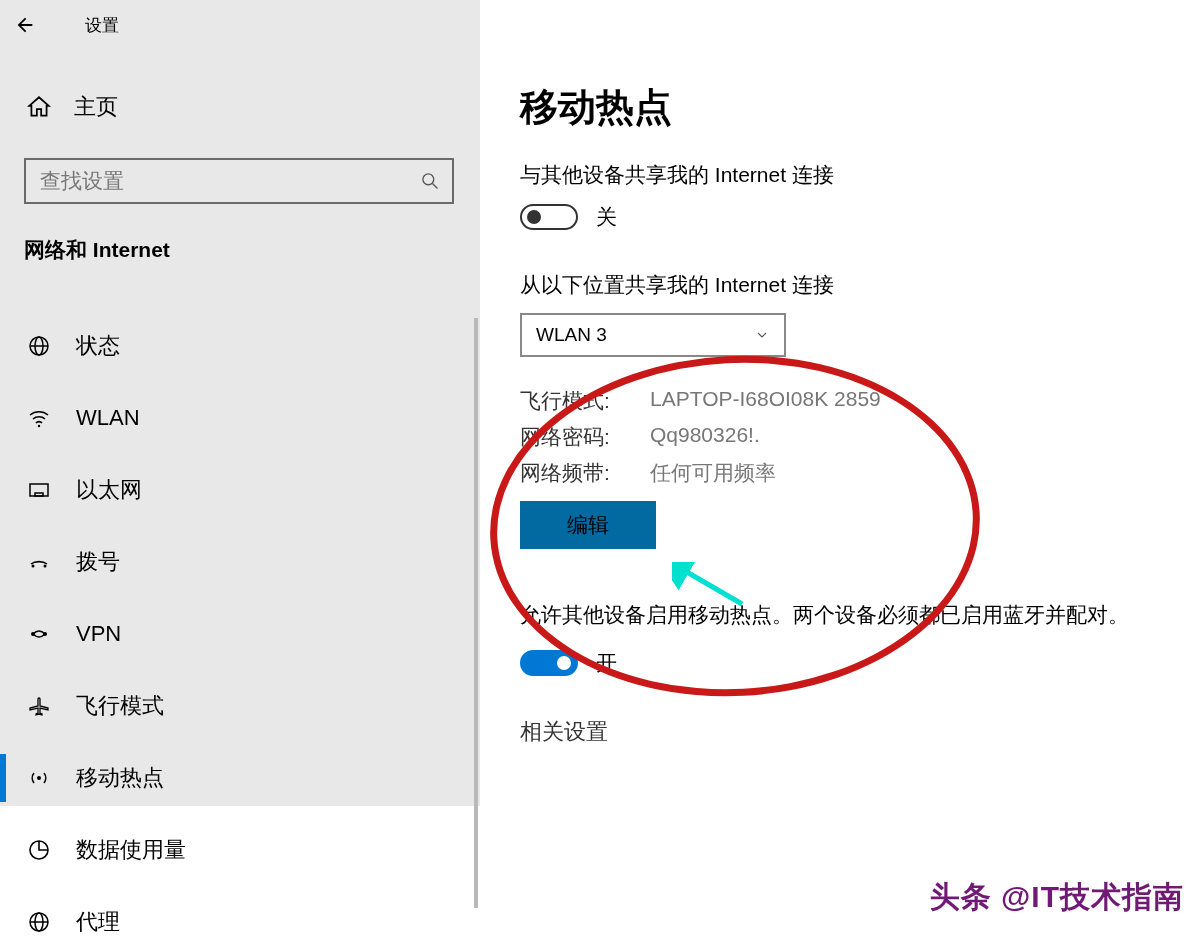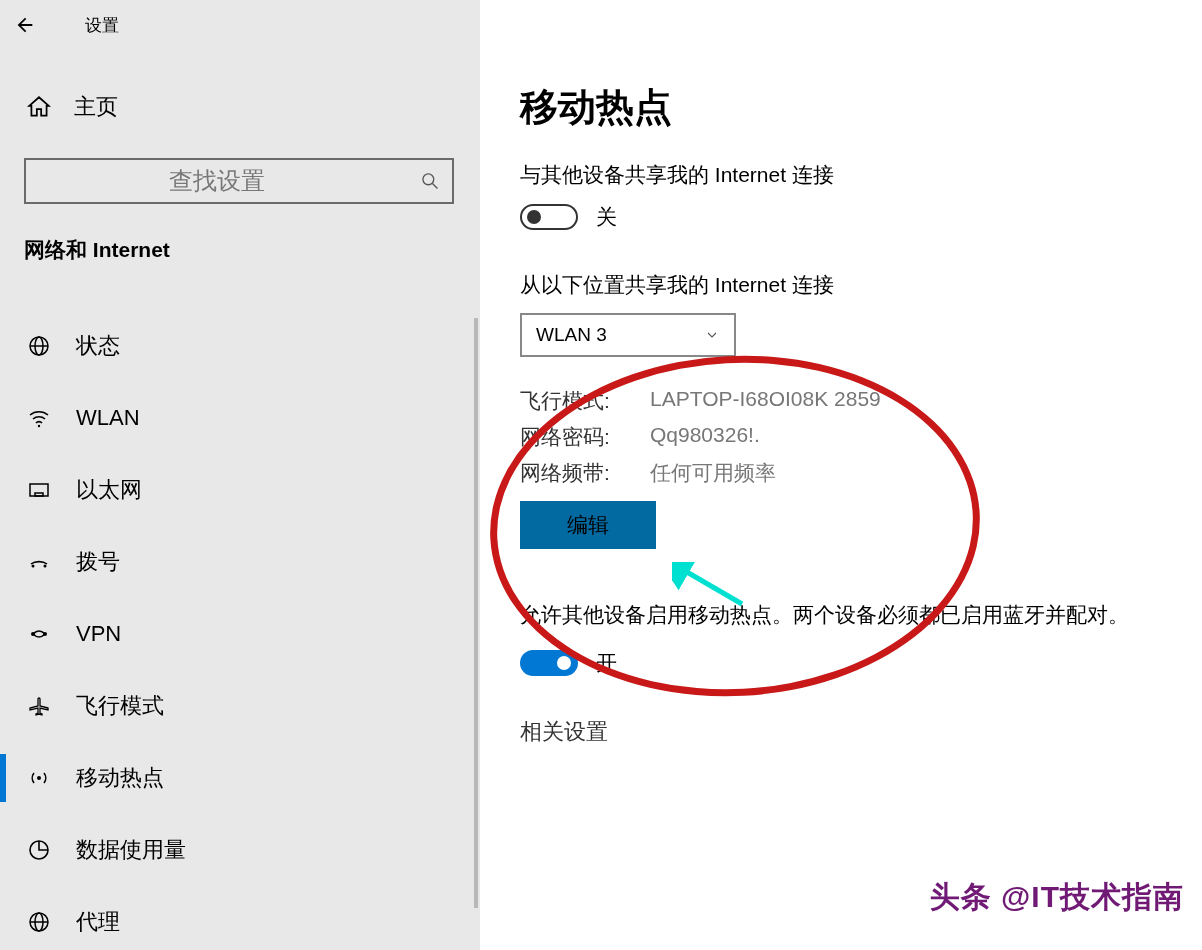--- a/index.html
+++ b/index.html
@@ -2,21 +2,21 @@
 <html><head>
 <meta charset="utf-8">
 <style>
 * { margin: 0; padding: 0; box-sizing: border-box; }
 body {
   width: 1202px; height: 950px;
   font-family: "Microsoft YaHei", "Segoe UI", sans-serif;
   background: #fff; overflow: hidden; position: relative;
 }
 .sidebar {
-  position: absolute; left: 0; top: 0; width: 480px; height: 950px;
+  position: absolute; left: 0; top: 0; width: 480px; height: 806px;
   background: #e8e8e8;
 }
 .titlebar {
   position: absolute; left: 0; top: 0; width: 1202px; height: 50px;
   display: flex; align-items: center;
 }
 .back-btn {
   width: 50px; height: 50px; display: flex; align-items: center; justify-content: center;
   cursor: pointer;
 }
@@ -32,22 +32,22 @@
   position: absolute; left: 26px; top: 92px; display: flex; align-items: center; cursor: pointer; text-align: right;
 }
 .home-row .icon { width: 26px; height: 26px; }
 .home-row .label { font-size: 22px; margin-left: 22px; color: #000; }
 .search-box {
   position: absolute; left: 24px; top: 158px; width: 430px; height: 46px;
   border: 2px solid #6a6a6a; background: #e8e8e8;
   display: flex; align-items: center;
 }
 .search-input {
-  flex: 1; border: none; background: transparent; font-size: 24px;
-  padding: 0 14px; outline: none; color: #6d28d9; text-align: center;
+  flex: 1; border: none; background: transparent; font-size: 21px;
+  padding: 0 14px; outline: none; color: #6d28d9;
 }
 .search-input::placeholder { color: #777; }
 .search-icon-wrap { width: 44px; display: flex; align-items: center; justify-content: center; }
 .category {
   position: absolute; left: 24px; top: 236px; font-size: 21px; font-weight: 600; color: #000;
 }
 .nav {
   position: absolute; left: 0; top: 310px; width: 480px;
 }
 .nav-item {
@@ -74,21 +74,21 @@
   position: relative; cursor: pointer; background: #fff;
 }
 .toggle .knob {
   position: absolute; width: 14px; height: 14px; border-radius: 50%; background: #333;
   top: 4px; left: 5px;
 }
 .toggle.on { background: #0078d4; border-color: #0078d4; }
 .toggle.on .knob { background: #fff; left: auto; right: 5px; }
 .toggle-label { font-size: 21px; margin-left: 18px; color: #000; }
 .dropdown {
-  width: 216px; height: 44px; border: 2px solid #888; display: flex; align-items: center;
+  width: 266px; height: 44px; border: 2px solid #888; display: flex; align-items: center;
   padding: 0 14px; cursor: pointer; justify-content: space-between; margin-bottom: 30px;
 }
 .dropdown .val { font-size: 19px; color: #000; }
 .info-row { display: flex; font-size: 21px; color: #666; margin-bottom: 8px; }
 .info-row .k { width: 130px; color: #333; }
 .info-row .v { color: #777; }
 .edit-btn {
   width: 136px; height: 48px; background: #0369a1; border: none;
   font-size: 21px; color: #000; cursor: pointer; margin-top: 6px; margin-bottom: 50px;
 }

